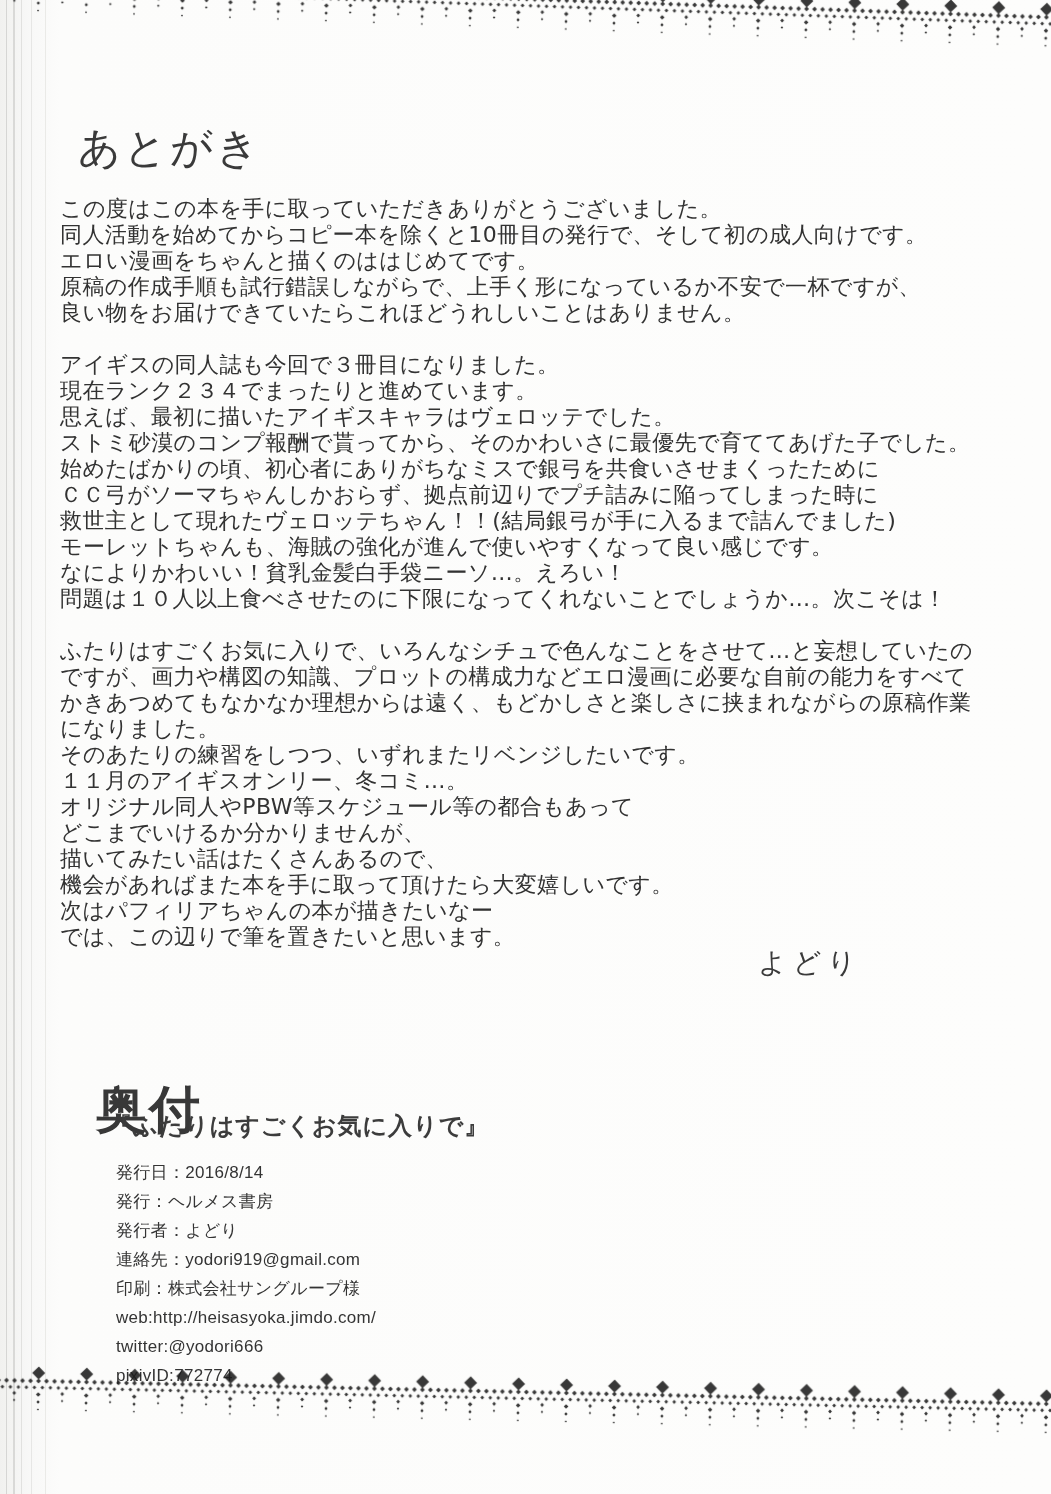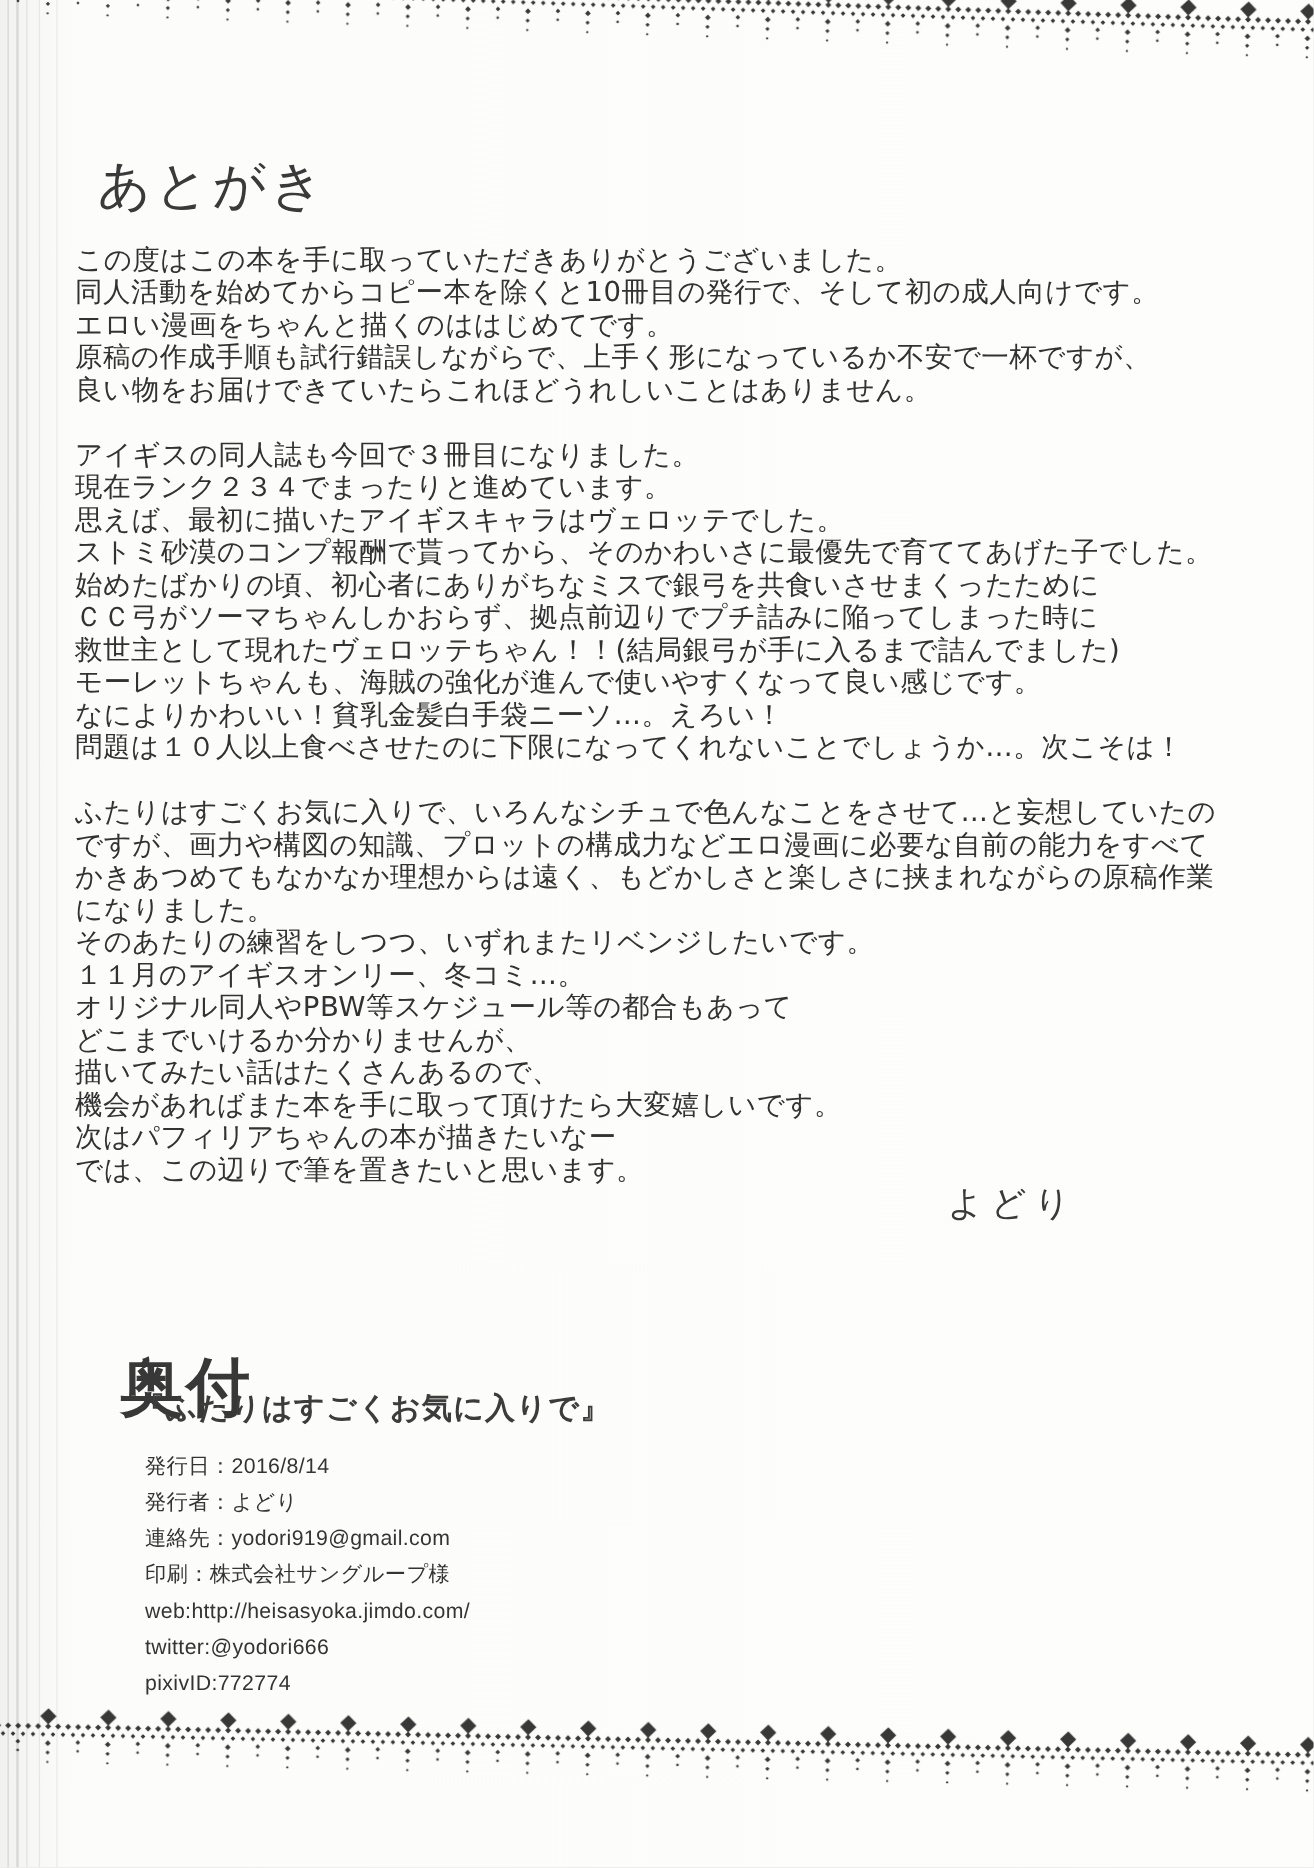--- a/index.html
+++ b/index.html
@@ -139,20 +139,21 @@
     </div>
 
   <div class="signature">よどり</div>
 
   <h2 class="colophon-heading">奥付</h2>
 
   <div class="book-title">『ふたりはすごくお気に入りで』</div>
 
   <div class="colophon-details">
       <div class="colophon-line">発行日：2016/8/14</div>
+      <div class="colophon-line">発行：ヘルメス書房</div>
       <div class="colophon-line">発行者：よどり</div>
       <div class="colophon-line">連絡先：yodori919@gmail.com</div>
       <div class="colophon-line">印刷：株式会社サングループ様</div>
       <div class="colophon-line">web:http://heisasyoka.jimdo.com/</div>
       <div class="colophon-line">twitter:@yodori666</div>
       <div class="colophon-line">pixivID:772774</div>
     </div>
 
   <div class="lace lace-bottom">
     <svg width="1130" height="58">

